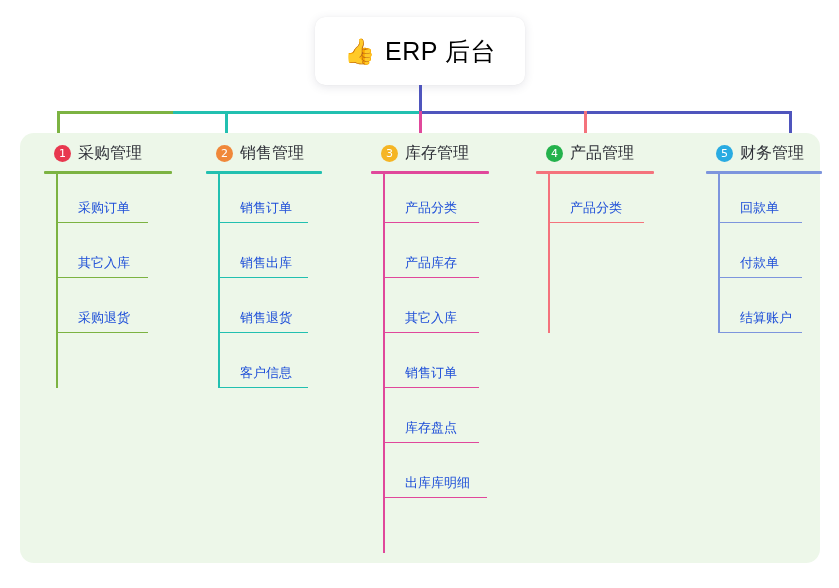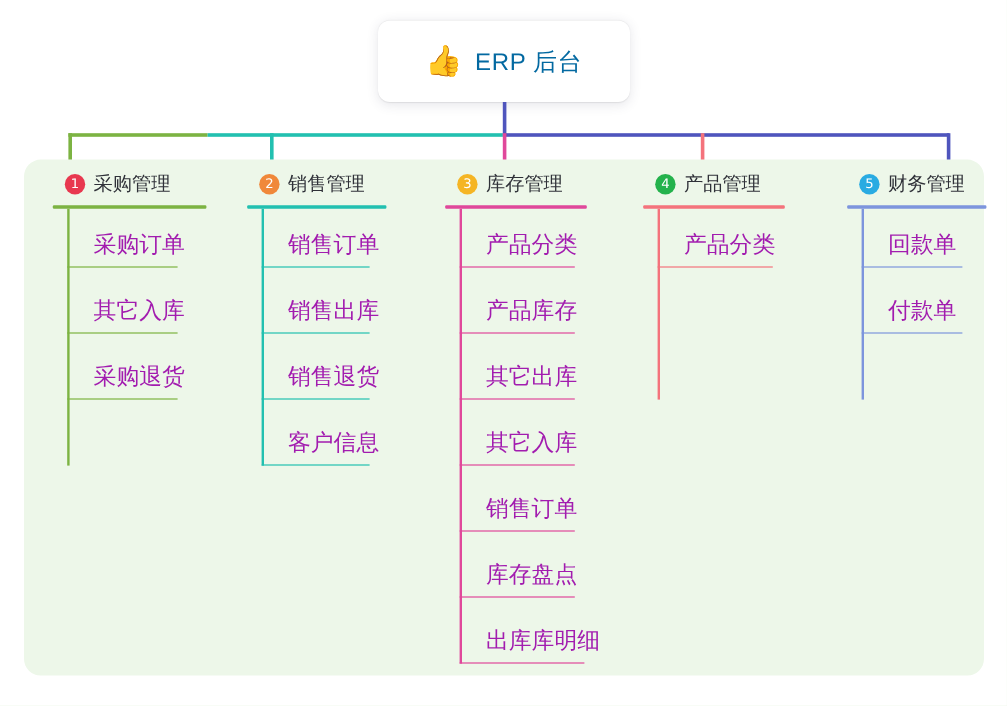--- a/index.html
+++ b/index.html
@@ -14,21 +14,21 @@
 
   
   .root-card{
     position:absolute;left:315px;top:17px;width:210px;height:68px;
     background:#ffffff;border-radius:10px;
     box-shadow:0 2px 10px rgba(60,60,90,.13), 0 0 1px rgba(0,0,0,.08);
     display:flex;align-items:center;justify-content:center;gap:10px;
     box-sizing:border-box;
   }
   .root-emoji{font-size:25px;line-height:1;}
-  .root-title{font-size:20px;color:#0369a1;letter-spacing:.5px;white-space:nowrap;text-align:center;}
+  .root-title{font-size:25px;color:#000000;letter-spacing:.5px;white-space:nowrap;text-align:center;}
 
   
   .trunk{position:absolute;background:#4f55bd;}
   .bus{position:absolute;height:3px;}
   .drop{position:absolute;width:3px;}
 
   
   .panel{
     position:absolute;left:20px;top:133px;width:800px;height:430px;
     background:#edf7e9;border-radius:14px;
@@ -46,21 +46,21 @@
   .head-rule{height:3px;margin-top:5px;border-radius:1px;}
 
   .items{position:relative;margin-top:0;}
   .spine{position:absolute;left:18px;top:0;width:2px;}
   .item{
     position:relative;height:55px;margin-left:18px;
     box-sizing:border-box;
   }
   .item-label{
     position:absolute;left:22px;bottom:12px;
-    font-size:19px;color:#a21caf;white-space:nowrap;
+    font-size:13px;color:#1d4ed8;white-space:nowrap;
   }
   .item-rule{
     position:absolute;left:0;bottom:6px;height:1.5px;
   }
 </style>
 </head>
 <body>
 
 <div id="stage">
 
@@ -143,24 +143,20 @@
           <div class="spine" style="background: rgb(224, 72, 155); height: 379px;"></div>
           <div class="item">
             <span class="item-label">产品分类</span>
             <div class="item-rule" style="background: rgb(224, 72, 155); width: 96px;"></div>
           </div>
           <div class="item">
             <span class="item-label">产品库存</span>
             <div class="item-rule" style="background: rgb(224, 72, 155); width: 96px;"></div>
           </div>
           <div class="item">
-            <span class="item-label">其它出库</span>
-            <div class="item-rule" style="background: rgb(224, 72, 155); width: 96px;"></div>
-          </div>
-          <div class="item">
             <span class="item-label">其它入库</span>
             <div class="item-rule" style="background: rgb(224, 72, 155); width: 96px;"></div>
           </div>
           <div class="item">
             <span class="item-label">销售订单</span>
             <div class="item-rule" style="background: rgb(224, 72, 155); width: 96px;"></div>
           </div>
           <div class="item">
             <span class="item-label">库存盘点</span>
             <div class="item-rule" style="background: rgb(224, 72, 155); width: 96px;"></div>
@@ -194,17 +190,21 @@
         <div class="items">
           <div class="spine" style="background: rgb(125, 149, 221); height: 159px;"></div>
           <div class="item">
             <span class="item-label">回款单</span>
             <div class="item-rule" style="background: rgb(125, 149, 221); width: 84px;"></div>
           </div>
           <div class="item">
             <span class="item-label">付款单</span>
             <div class="item-rule" style="background: rgb(125, 149, 221); width: 84px;"></div>
           </div>
+          <div class="item">
+            <span class="item-label">结算账户</span>
+            <div class="item-rule" style="background: rgb(125, 149, 221); width: 84px;"></div>
+          </div>
         </div>
       </div>
     </div>
 
 </div>
 
 </body></html>

